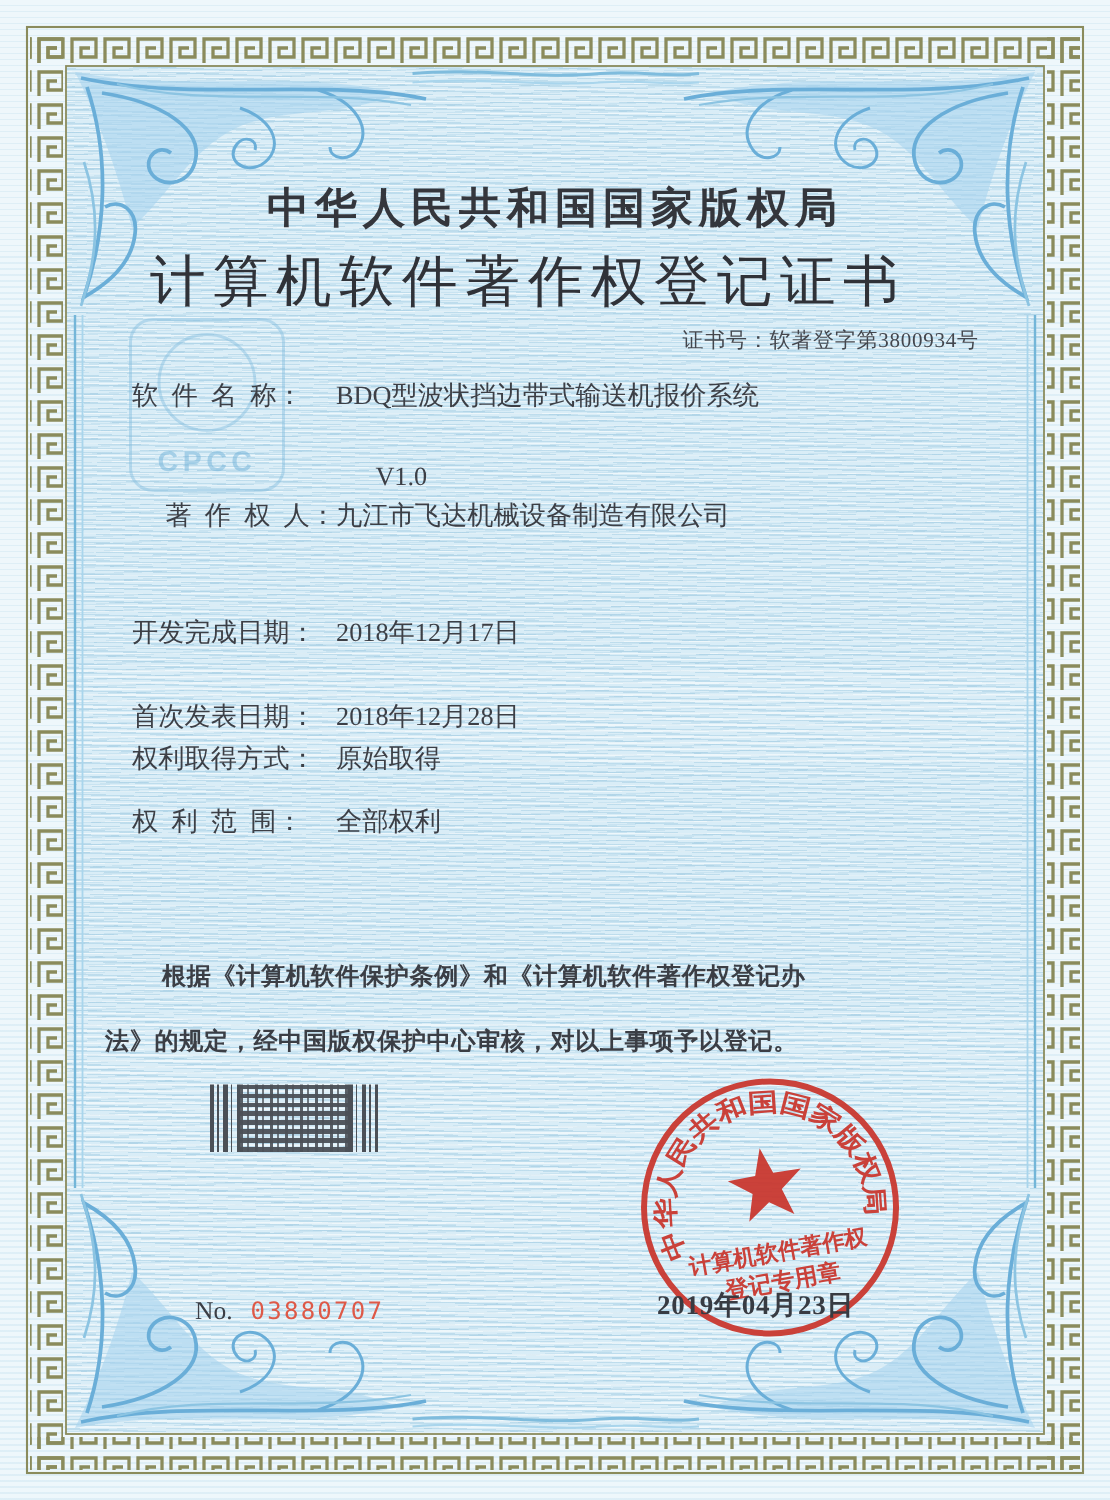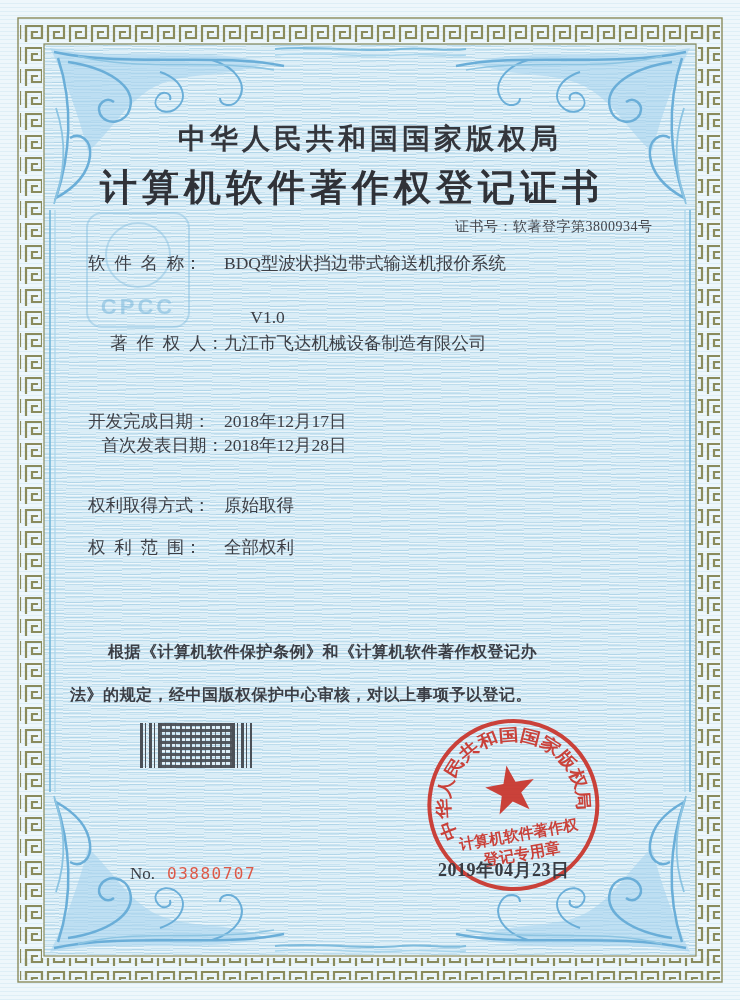--- a/index.html
+++ b/index.html
@@ -29,39 +29,39 @@
     position:absolute;left:86px;top:212px;width:100px;height:112px;z-index:3;
     border:2px solid rgba(130,188,222,.45);border-radius:16px;
     display:flex;flex-direction:column;align-items:center;justify-content:flex-end;
   }
   .watermark .wm-circle{
     position:absolute;top:8px;left:50%;transform:translateX(-50%);
     width:62px;height:62px;border:2px solid rgba(130,188,222,.45);border-radius:50%;
   }
   .watermark .wm-text{
     margin-bottom:6px;font-family:"Liberation Sans","DejaVu Sans",sans-serif;
-    font-size:22px;font-weight:bold;letter-spacing:3px;color:rgba(120,182,218,.55);
+    font-size:19px;font-weight:bold;letter-spacing:3px;color:rgba(120,182,218,.55);
   }
   .txt{position:absolute;z-index:4;color:#3b3e45;}
   .authority{
     left:0;top:120px;width:740px;text-align:center;
     font-size:28px;font-weight:bold;letter-spacing:4px;color:#34363c;
   }
   .cert-title{
     left:0;top:163px;width:704px;text-align:center;
-    font-size:37px;font-weight:bold;letter-spacing:5px;color:#303238;
+    font-size:37px;font-weight:normal;letter-spacing:5px;color:#303238;
   }
   .cert-no{left:455px;top:218px;font-size:14px;color:#43464d;letter-spacing:.5px;}
   .field-row{left:88px;display:flex;font-size:17.5px;line-height:27px;}
   .field-row .lab{white-space:pre;width:136px;flex:0 0 136px;color:#3c3f46;}
   .field-row .val{white-space:pre;color:#3c3f46;}
   .row-0{top:250px;}
   .row-1{top:330px;text-align:right;}
   .row-2{top:408px;align-items:flex-end;}
-  .row-3{top:432px;text-align:right;}
+  .row-3{top:464px;}
   .row-4{top:492px;}
   .row-5{top:534px;}
   .row-6{top:576px;}
   .statement{
     left:70px;top:630px;width:496px;font-size:16px;line-height:43px;
     text-indent:38px;letter-spacing:.5px;color:#3b3e45;font-weight:bold;
   }
   
   .barcode{position:absolute;left:140px;top:723px;width:112px;height:45px;z-index:4;display:flex;}
   .bc-side{

